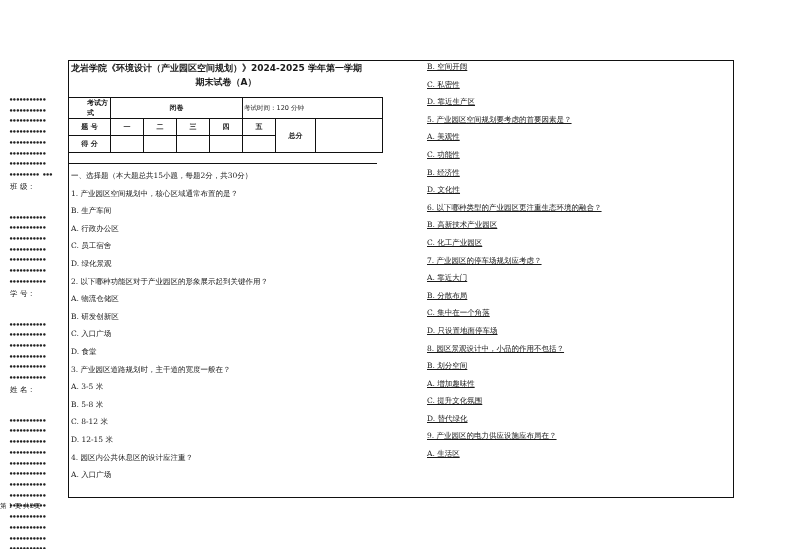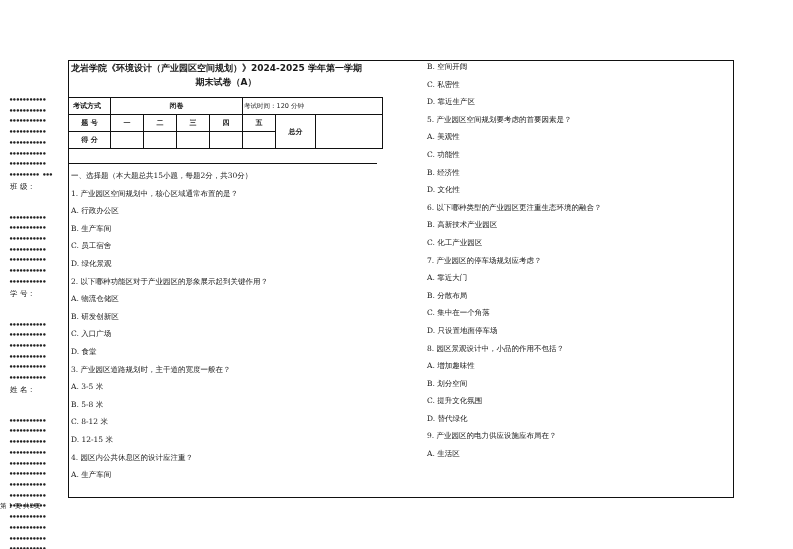--- a/index.html
+++ b/index.html
@@ -27,25 +27,25 @@
   }
   .title .line2 { display:block; text-align:center; }
   table.info {
     position:absolute; left:68px; top:97px; border-collapse:collapse; table-layout:fixed;
     font-size:7px; font-family:"DejaVu Sans","Liberation Sans",sans-serif;
   }
   table.info td {
     border:1px solid #111; height:16px; padding:0 2px; text-align:center; font-weight:bold;
   }
   table.info td.light { font-weight:normal; text-align:left; font-size:6.5px; padding-left:1px; }
-  table.info td.left { text-align:left; padding-left:4px; }
+  table.info td.left { text-align:left; padding-left:18px; }
   .sep { position:absolute; left:68px; top:163px; width:309px; border-top:1px solid #111; }
   .col { position:absolute; font-size:7.5px; line-height:17.6px; }
   .col-left { left:71px; top:167px; width:300px; }
-  .col-right { left:427px; top:58px; width:300px; }
+  .col-right { left:427px; top:58px; width:300px;text-decoration:underline; }
   .q { white-space:nowrap; }
   .footer {
     position:absolute; left:0; width:793px; top:502px; font-size:6.5px;
   }
 </style>
 </head>
 <body>
 
 <div class="binding">
   <div class="dots">•••••••••••</div>
@@ -134,57 +134,57 @@
     <td></td>
   </tr>
 </tbody>
   </table>
 
 <div class="sep"></div>
 
 <div class="col col-left">
   <div class="q">一、选择题（本大题总共15小题，每题2分，共30分）</div>
   <div class="q">1. 产业园区空间规划中，核心区域通常布置的是？</div>
+  <div class="q">B. 生产车间</div>
   <div class="q">A. 行政办公区</div>
-  <div class="q">B. 生产车间</div>
   <div class="q">C. 员工宿舍</div>
   <div class="q">D. 绿化景观</div>
   <div class="q">2. 以下哪种功能区对于产业园区的形象展示起到关键作用？</div>
   <div class="q">A. 物流仓储区</div>
   <div class="q">B. 研发创新区</div>
   <div class="q">C. 入口广场</div>
   <div class="q">D. 食堂</div>
   <div class="q">3. 产业园区道路规划时，主干道的宽度一般在？</div>
   <div class="q">A. 3-5 米</div>
   <div class="q">B. 5-8 米</div>
   <div class="q">C. 8-12 米</div>
   <div class="q">D. 12-15 米</div>
   <div class="q">4. 园区内公共休息区的设计应注重？</div>
-  <div class="q">A. 生产车间</div>
+  <div class="q">A. 入口广场</div>
 </div>
 
 <div class="col col-right">
   <div class="q">B. 空间开阔</div>
   <div class="q">C. 私密性</div>
   <div class="q">D. 靠近生产区</div>
   <div class="q">5. 产业园区空间规划要考虑的首要因素是？</div>
   <div class="q">A. 美观性</div>
   <div class="q">C. 功能性</div>
   <div class="q">B. 经济性</div>
   <div class="q">D. 文化性</div>
   <div class="q">6. 以下哪种类型的产业园区更注重生态环境的融合？</div>
   <div class="q">B. 高新技术产业园区</div>
   <div class="q">C. 化工产业园区</div>
   <div class="q">7. 产业园区的停车场规划应考虑？</div>
   <div class="q">A. 靠近大门</div>
   <div class="q">B. 分散布局</div>
   <div class="q">C. 集中在一个角落</div>
   <div class="q">D. 只设置地面停车场</div>
   <div class="q">8. 园区景观设计中，小品的作用不包括？</div>
+  <div class="q">B. 划分空间</div>
   <div class="q">A. 增加趣味性</div>
-  <div class="q">B. 划分空间</div>
   <div class="q">C. 提升文化氛围</div>
   <div class="q">D. 替代绿化</div>
   <div class="q">9. 产业园区的电力供应设施应布局在？</div>
   <div class="q">A. 生活区</div>
 </div>
 
 <div class="footer">第 1 页 共2页</div>
 
 </body></html>

